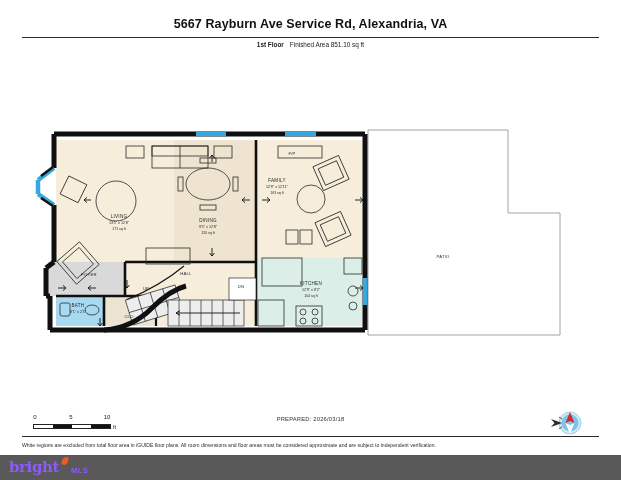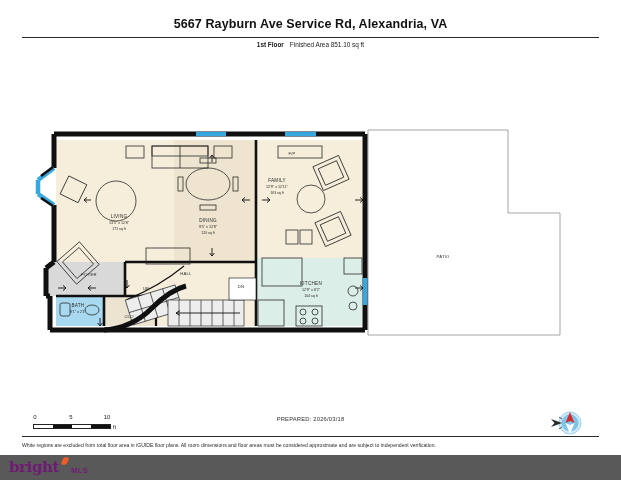--- a/index.html
+++ b/index.html
@@ -63,21 +63,21 @@
   .disclaimer{
     position:absolute;left:22px;top:442px;width:577px;
     font-size:5.1px;color:#2a2a2a;line-height:1.25;
   }
   .mls-bar{
     position:absolute;left:0;top:455px;width:621px;height:25px;
     background:#595959;
   }
   .mls-logo{
     position:absolute;left:9px;top:458px;height:18px;
-    display:flex;align-items:center;color:#701a75;
+    display:flex;align-items:center;color:#8b5cf6;
   }
   .mls-logo .word{
     font-size:15px;font-weight:bold;letter-spacing:-.4px;line-height:1;
     font-family:"DejaVu Serif", serif;
   }
   .mls-logo .leaf{
     position:absolute;left:53px;top:-1px;width:6px;height:8px;
     background:#f05a28;border-radius:60% 10% 60% 10%;transform:rotate(12deg);
   }
   .mls-logo .mls{

